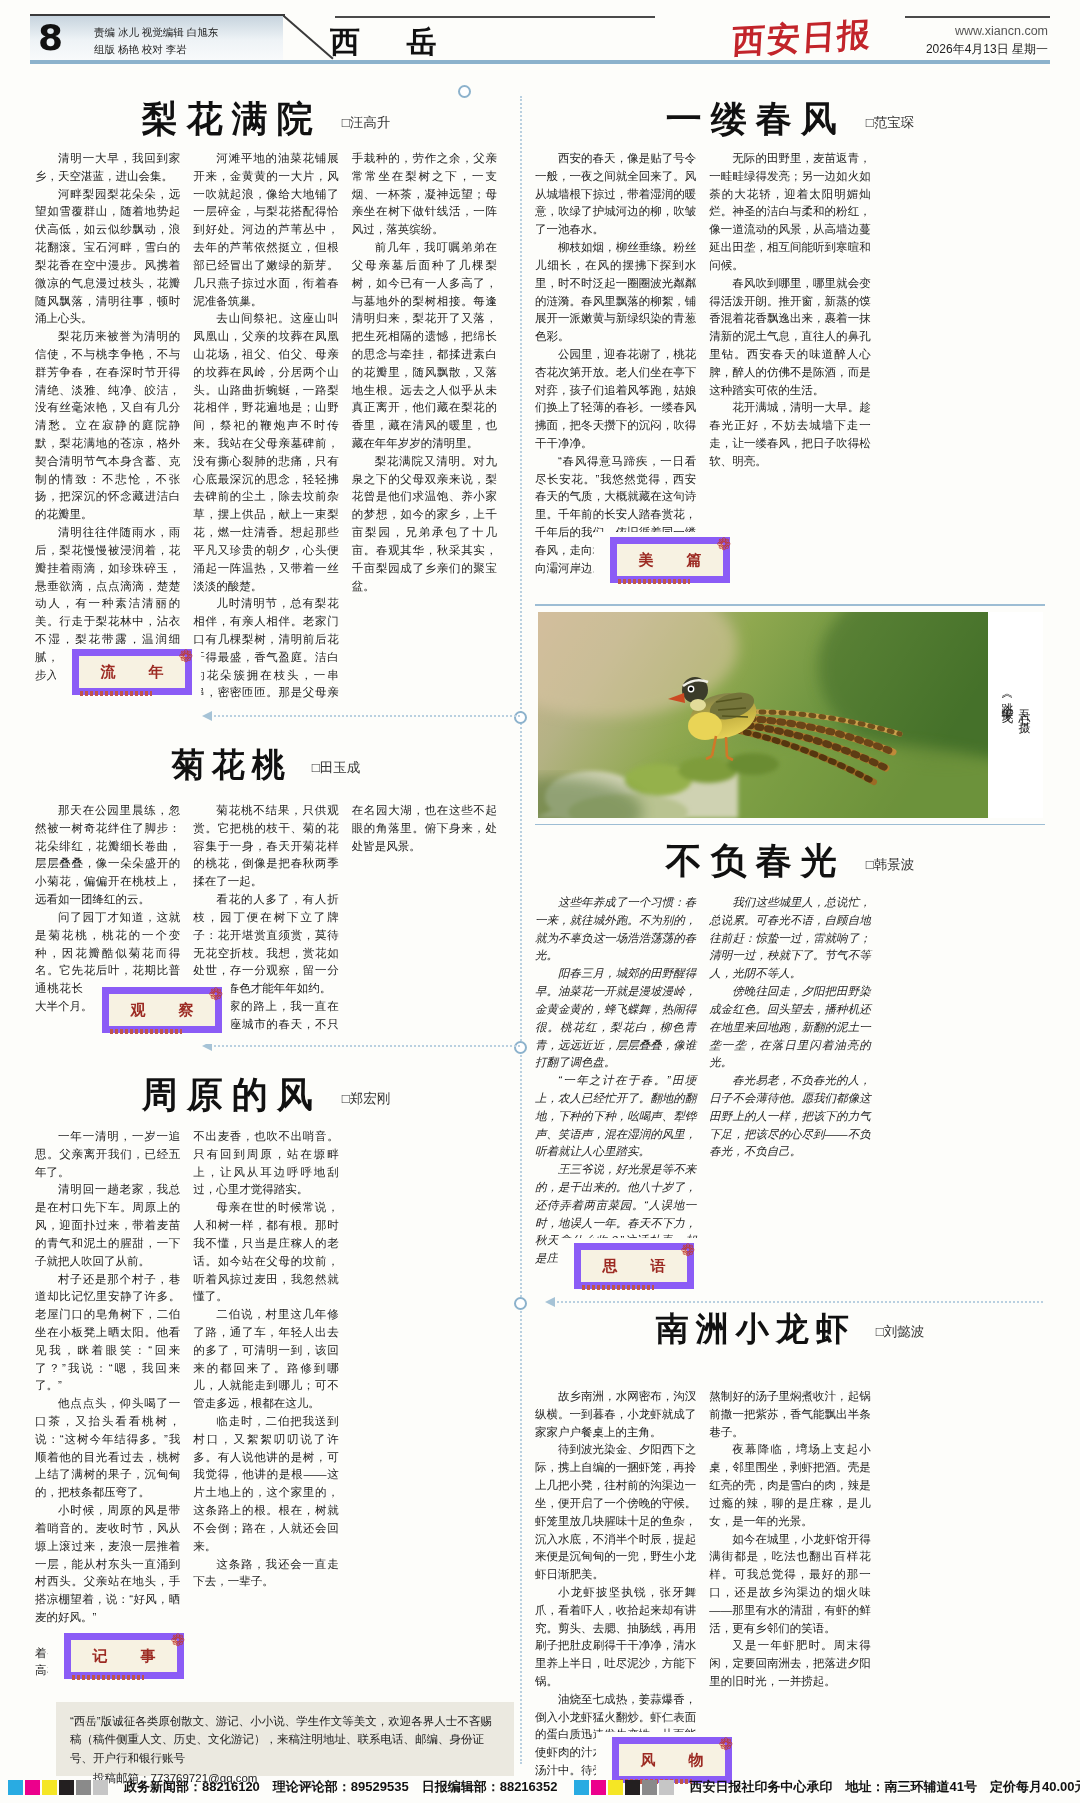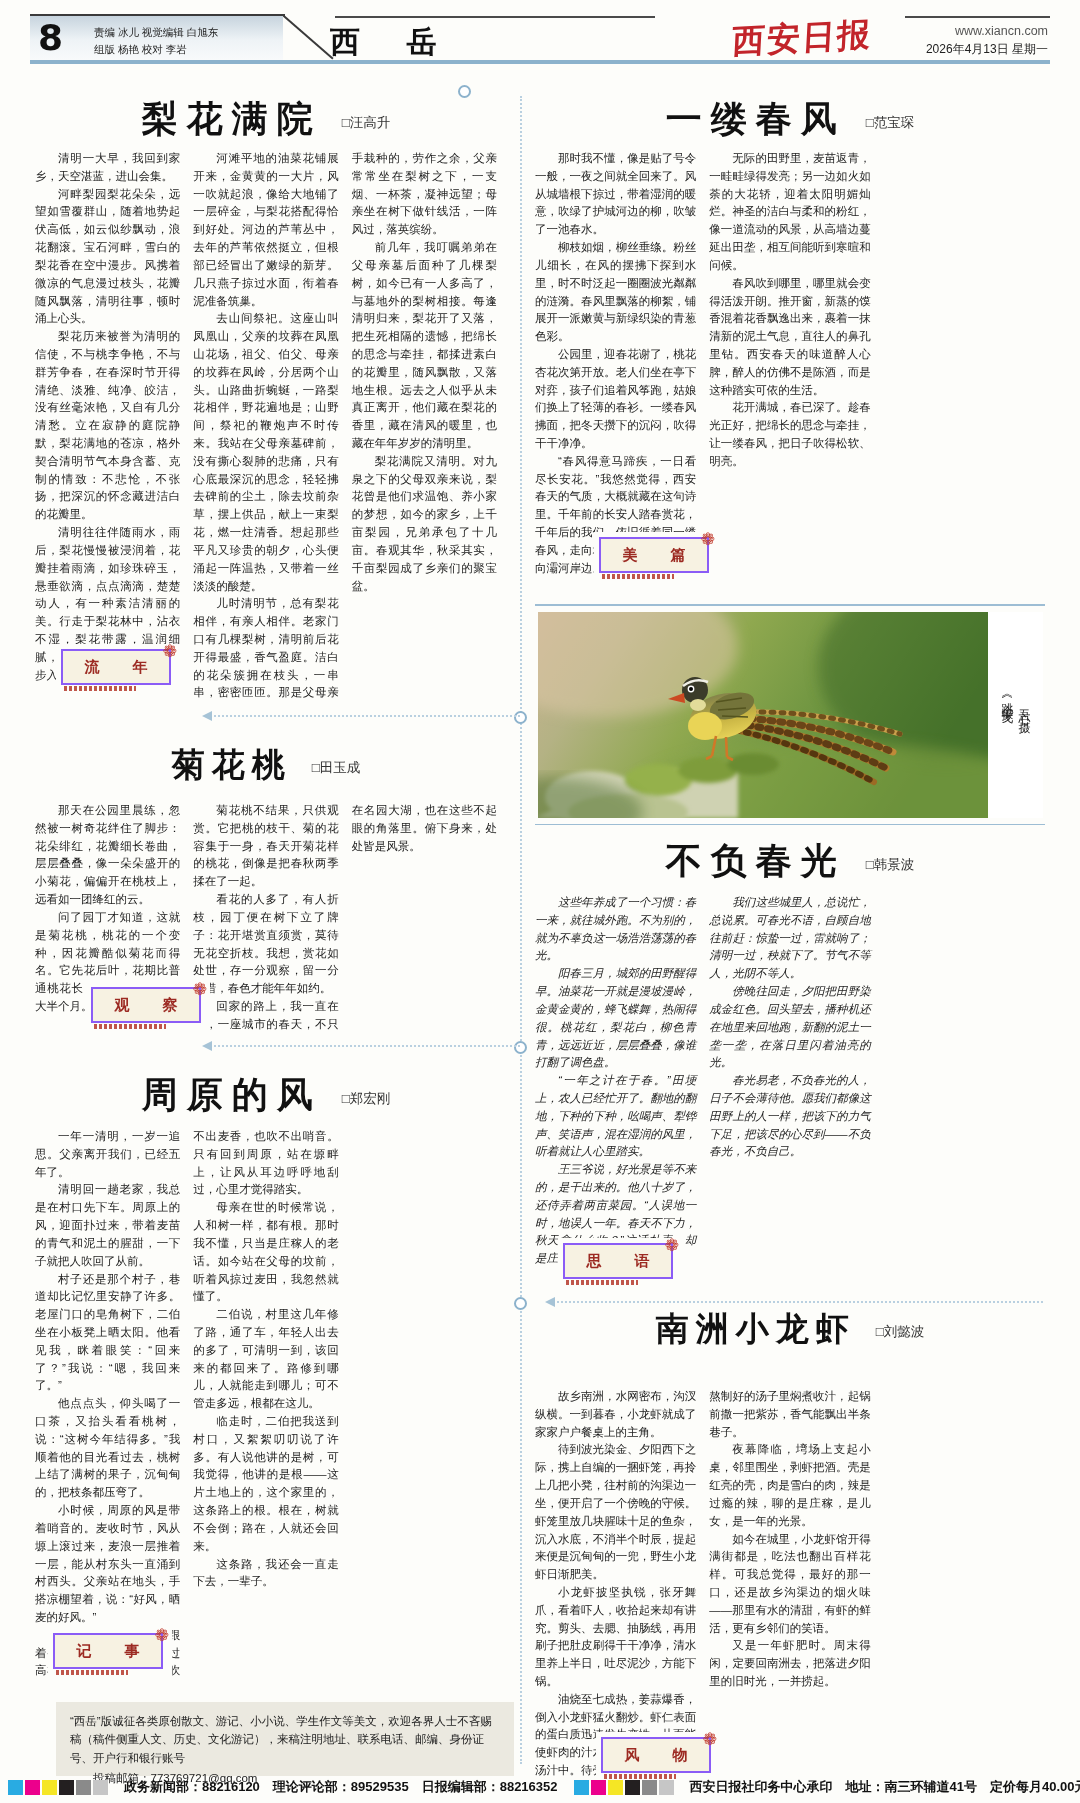--- a/index.html
+++ b/index.html
@@ -39,22 +39,22 @@
   .art-title{margin:0;font-family:"DejaVu Serif",serif;font-weight:bold;color:#111;
     font-size:36px;letter-spacing:9px;line-height:1;}
   .art-title.small{font-size:33px;letter-spacing:7px;}
   .art-author{font-size:13.5px;color:#333;padding-bottom:4px;white-space:nowrap;}
   .art-body{column-count:3;column-gap:13px;column-fill:auto;height:100%;overflow:hidden;
     font-size:11.5px;line-height:1.55;text-align:justify;color:#1c1c1c;}
   .art-body p{margin:0;text-indent:2em;}
 
   
   .stamp-wrap{background:#fdfdfa;padding:5px 9px 11px 5px;}
-  .stamp{position:relative;width:106px;height:32px;background:#f7f2e2;border:2px solid #8b5cf6;
-    display:flex;align-items:center;justify-content:center;}
+  .stamp{position:relative;width:106px;height:32px;background:#f7f2e2;border:7px solid #8b5cf6;
+    display:flex;align-items:center;justify-content:center;margin-left:11px;}
   .stamp-text{font-size:15px;font-weight:bold;letter-spacing:14px;color:#9c2a22;
     text-indent:14px;font-family:"DejaVu Serif",serif;}
   .stamp-corner{position:absolute;right:-8px;top:-8px;color:#c0392b;font-size:17px;line-height:1;}
   .stamp-strip{position:absolute;left:1px;bottom:-8px;width:72px;height:5px;
     background:repeating-linear-gradient(90deg,#c0564a 0 3px,transparent 3px 5px);}
 
   
   .photo-block{left:538px;top:612px;width:505px;height:206px;display:flex;}
   .photo-img{width:450px;height:206px;flex:0 0 450px;overflow:hidden;}
   .photo-cap{flex:1;background:#fff;display:flex;justify-content:center;padding-top:78px;}
@@ -128,27 +128,27 @@
         <p>梨花满院又清明。对九泉之下的父母双亲来说，梨花曾是他们求温饱、养小家的梦想，如今的家乡，上千亩梨园，兄弟承包了十几亩。春观其华，秋采其实，千亩梨园成了乡亲们的聚宝盆。</p>
       </div>
   </div>
 
   <div class="abs art-head" style="left:535px;top:100px;width:510px;">
     <h2 class="art-title">一缕春风</h2>
     <span class="art-author">□范宝琛</span>
   </div>
   <div class="abs" style="left:535px;top:150px;width:510px;height:446px;">
     <div class="art-body">
-        <p>那时我不懂，像是贴了号令一般，一夜之间就全回来了。风从城墙根下掠过，带着湿润的暖意，吹绿了护城河边的柳，吹皱了一池春水。</p>
+        <p>西安的春天，像是贴了号令一般，一夜之间就全回来了。风从城墙根下掠过，带着湿润的暖意，吹绿了护城河边的柳，吹皱了一池春水。</p>
         <p>柳枝如烟，柳丝垂绦。粉丝儿细长，在风的摆拂下探到水里，时不时泛起一圈圈波光粼粼的涟漪。春风里飘落的柳絮，铺展开一派嫩黄与新绿织染的青葱色彩。</p>
         <p>公园里，迎春花谢了，桃花杏花次第开放。老人们坐在亭下对弈，孩子们追着风筝跑，姑娘们换上了轻薄的春衫。一缕春风拂面，把冬天攒下的沉闷，吹得干干净净。</p>
         <p>“春风得意马蹄疾，一日看尽长安花。”我悠然觉得，西安春天的气质，大概就藏在这句诗里。千年前的长安人踏春赏花，千年后的我们，依旧循着同一缕春风，走向城墙，走向曲江，走向灞河岸边。</p>
         <p>无际的田野里，麦苗返青，一畦畦绿得发亮；另一边如火如荼的大花轿，迎着太阳明媚灿烂。神圣的洁白与柔和的粉红，像一道流动的风景，从高墙边蔓延出田垄，相互间能听到寒暄和问候。</p>
         <p>春风吹到哪里，哪里就会变得活泼开朗。推开窗，新蒸的馍香混着花香飘逸出来，裹着一抹清新的泥土气息，直往人的鼻孔里钻。西安春天的味道醉人心脾，醉人的仿佛不是陈酒，而是这种踏实可依的生活。</p>
-        <p>花开满城，春已深了。趁春光正好，把绵长的思念与牵挂，让一缕春风，把日子吹得松软、明亮。</p>
+        <p>花开满城，清明一大早。趁春光正好，不妨去城墙下走一走，让一缕春风，把日子吹得松软、明亮。</p>
       </div>
   </div>
 
   <div class="abs photo-block">
     <div class="photo-img">
       <svg width="450" height="206" viewBox="0 0 450 206" xmlns="http://www.w3.org/2000/svg">
         <defs>
           <linearGradient id="bg" x1="0" y1="0" x2="1" y2="0.3">
             <stop offset="0" stop-color="#c9b493"></stop>
               <stop offset="0.2" stop-color="#b4b284"></stop>

